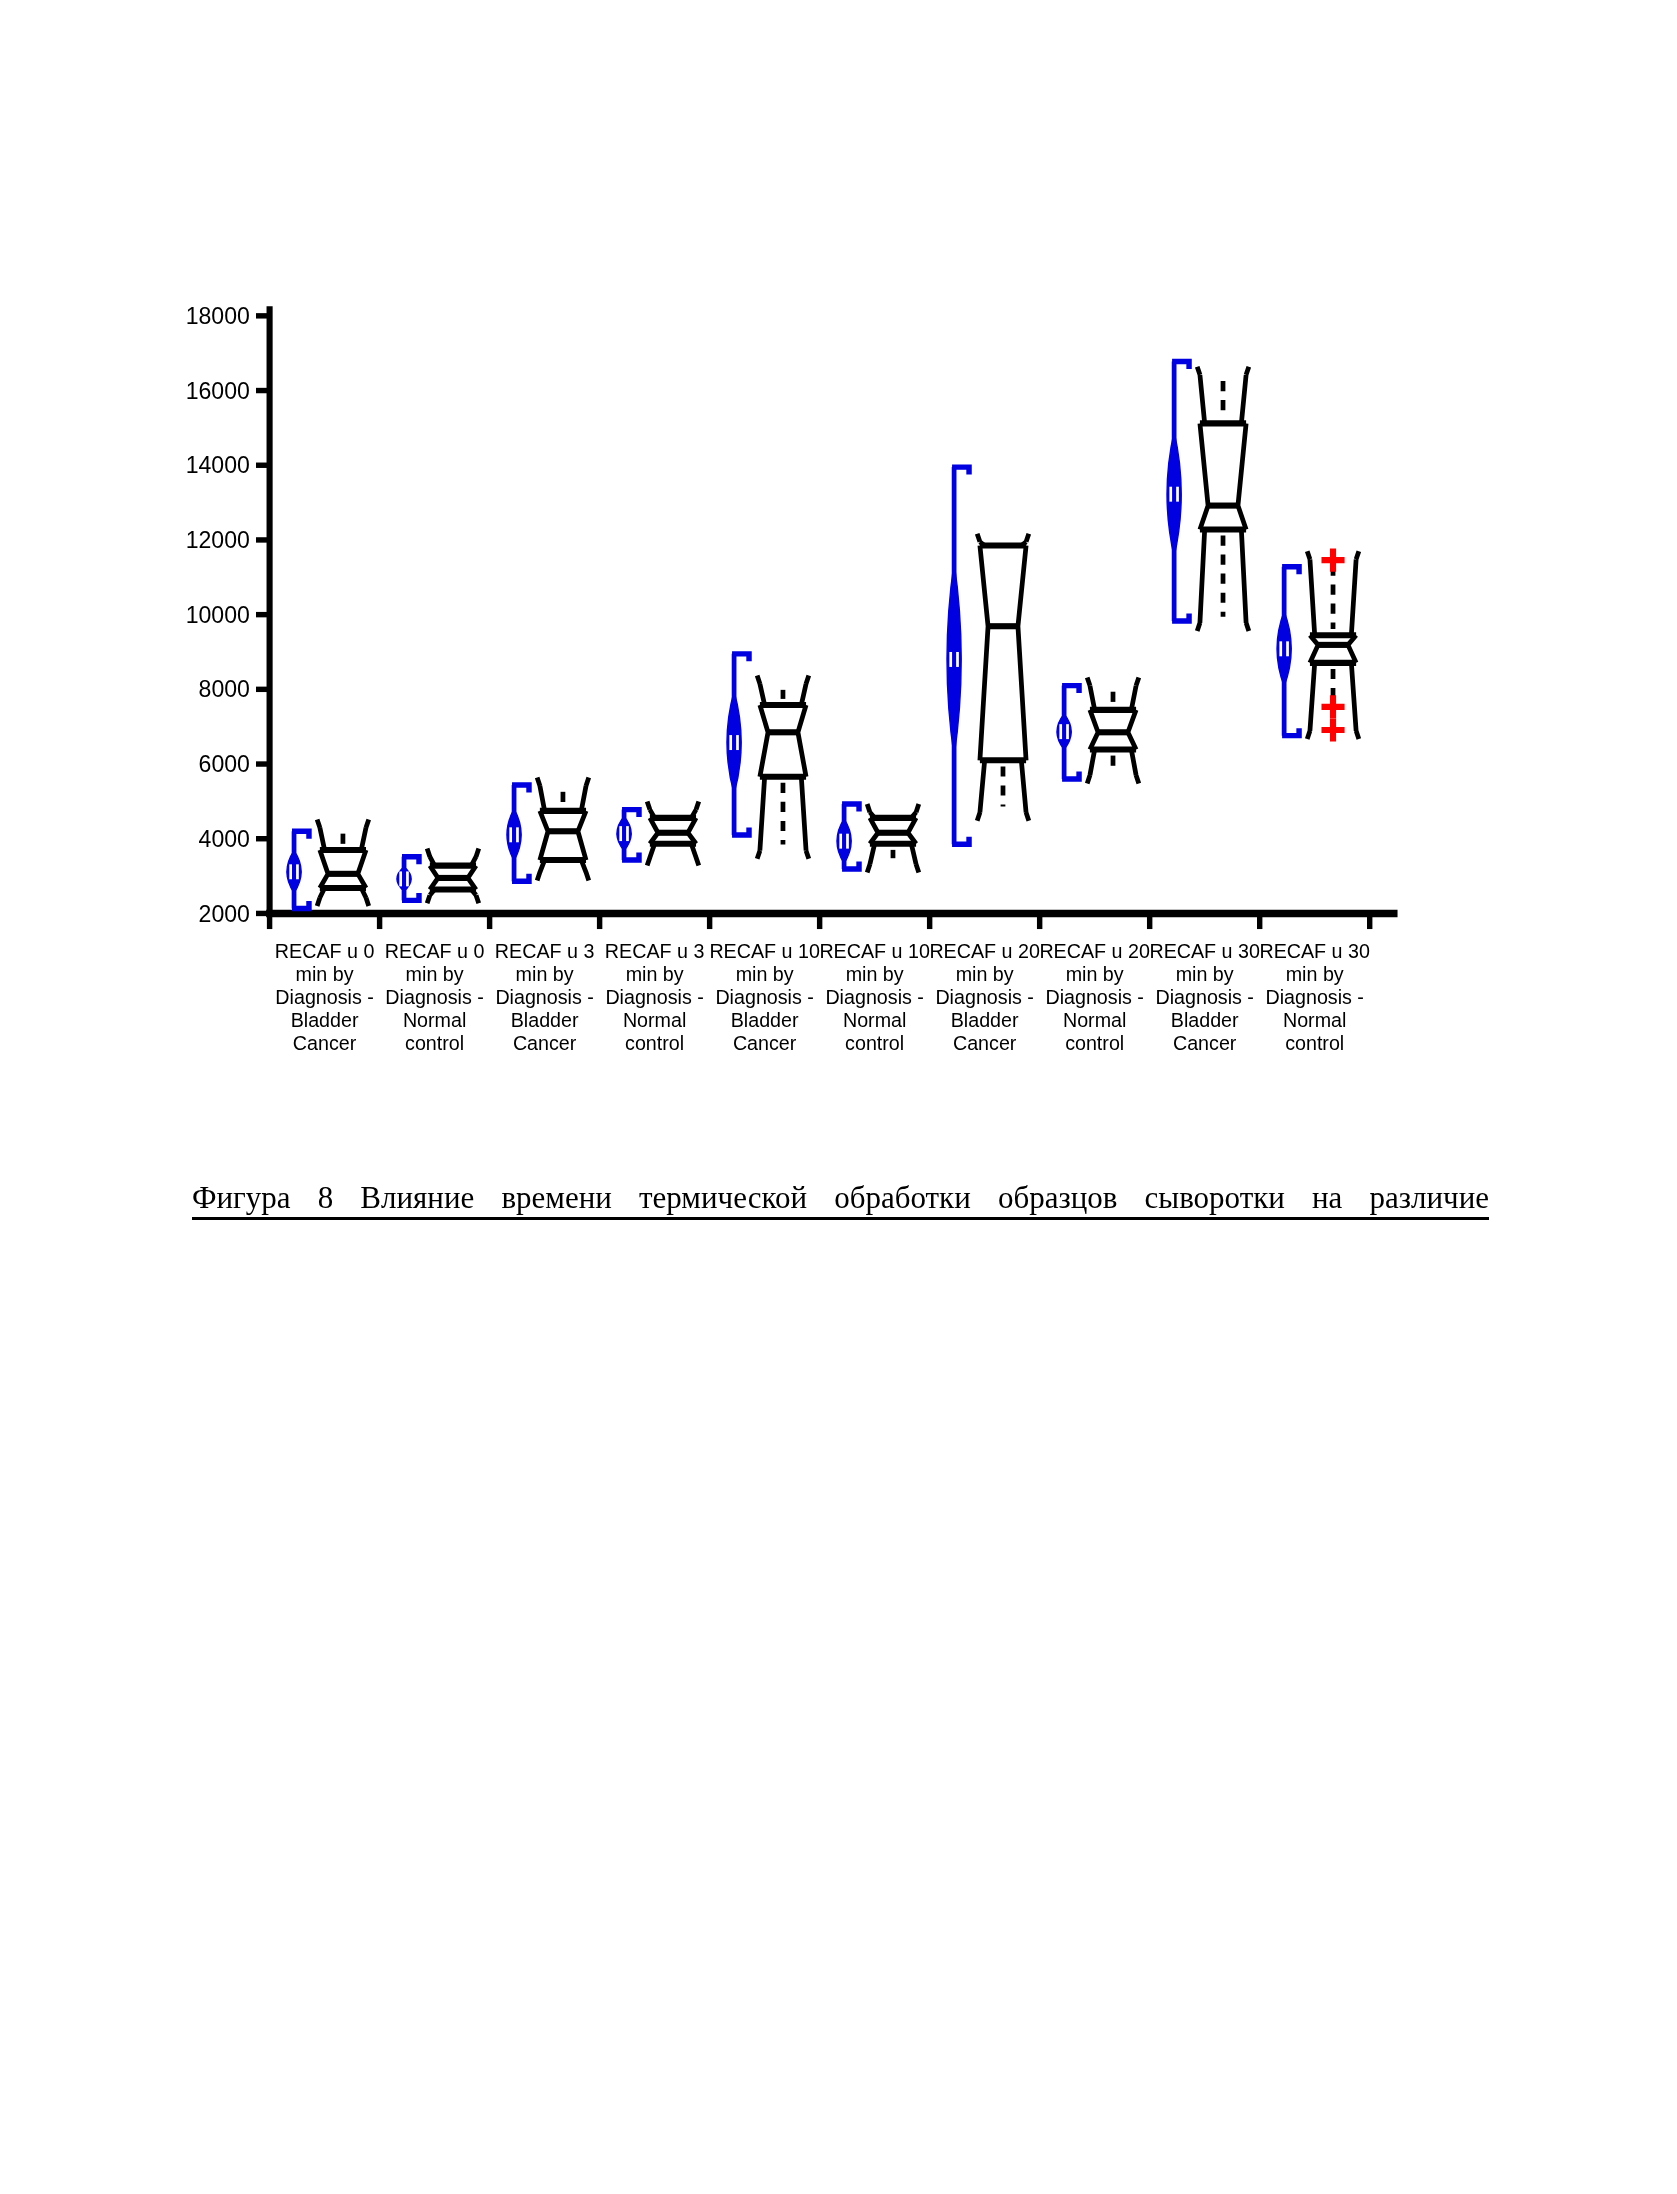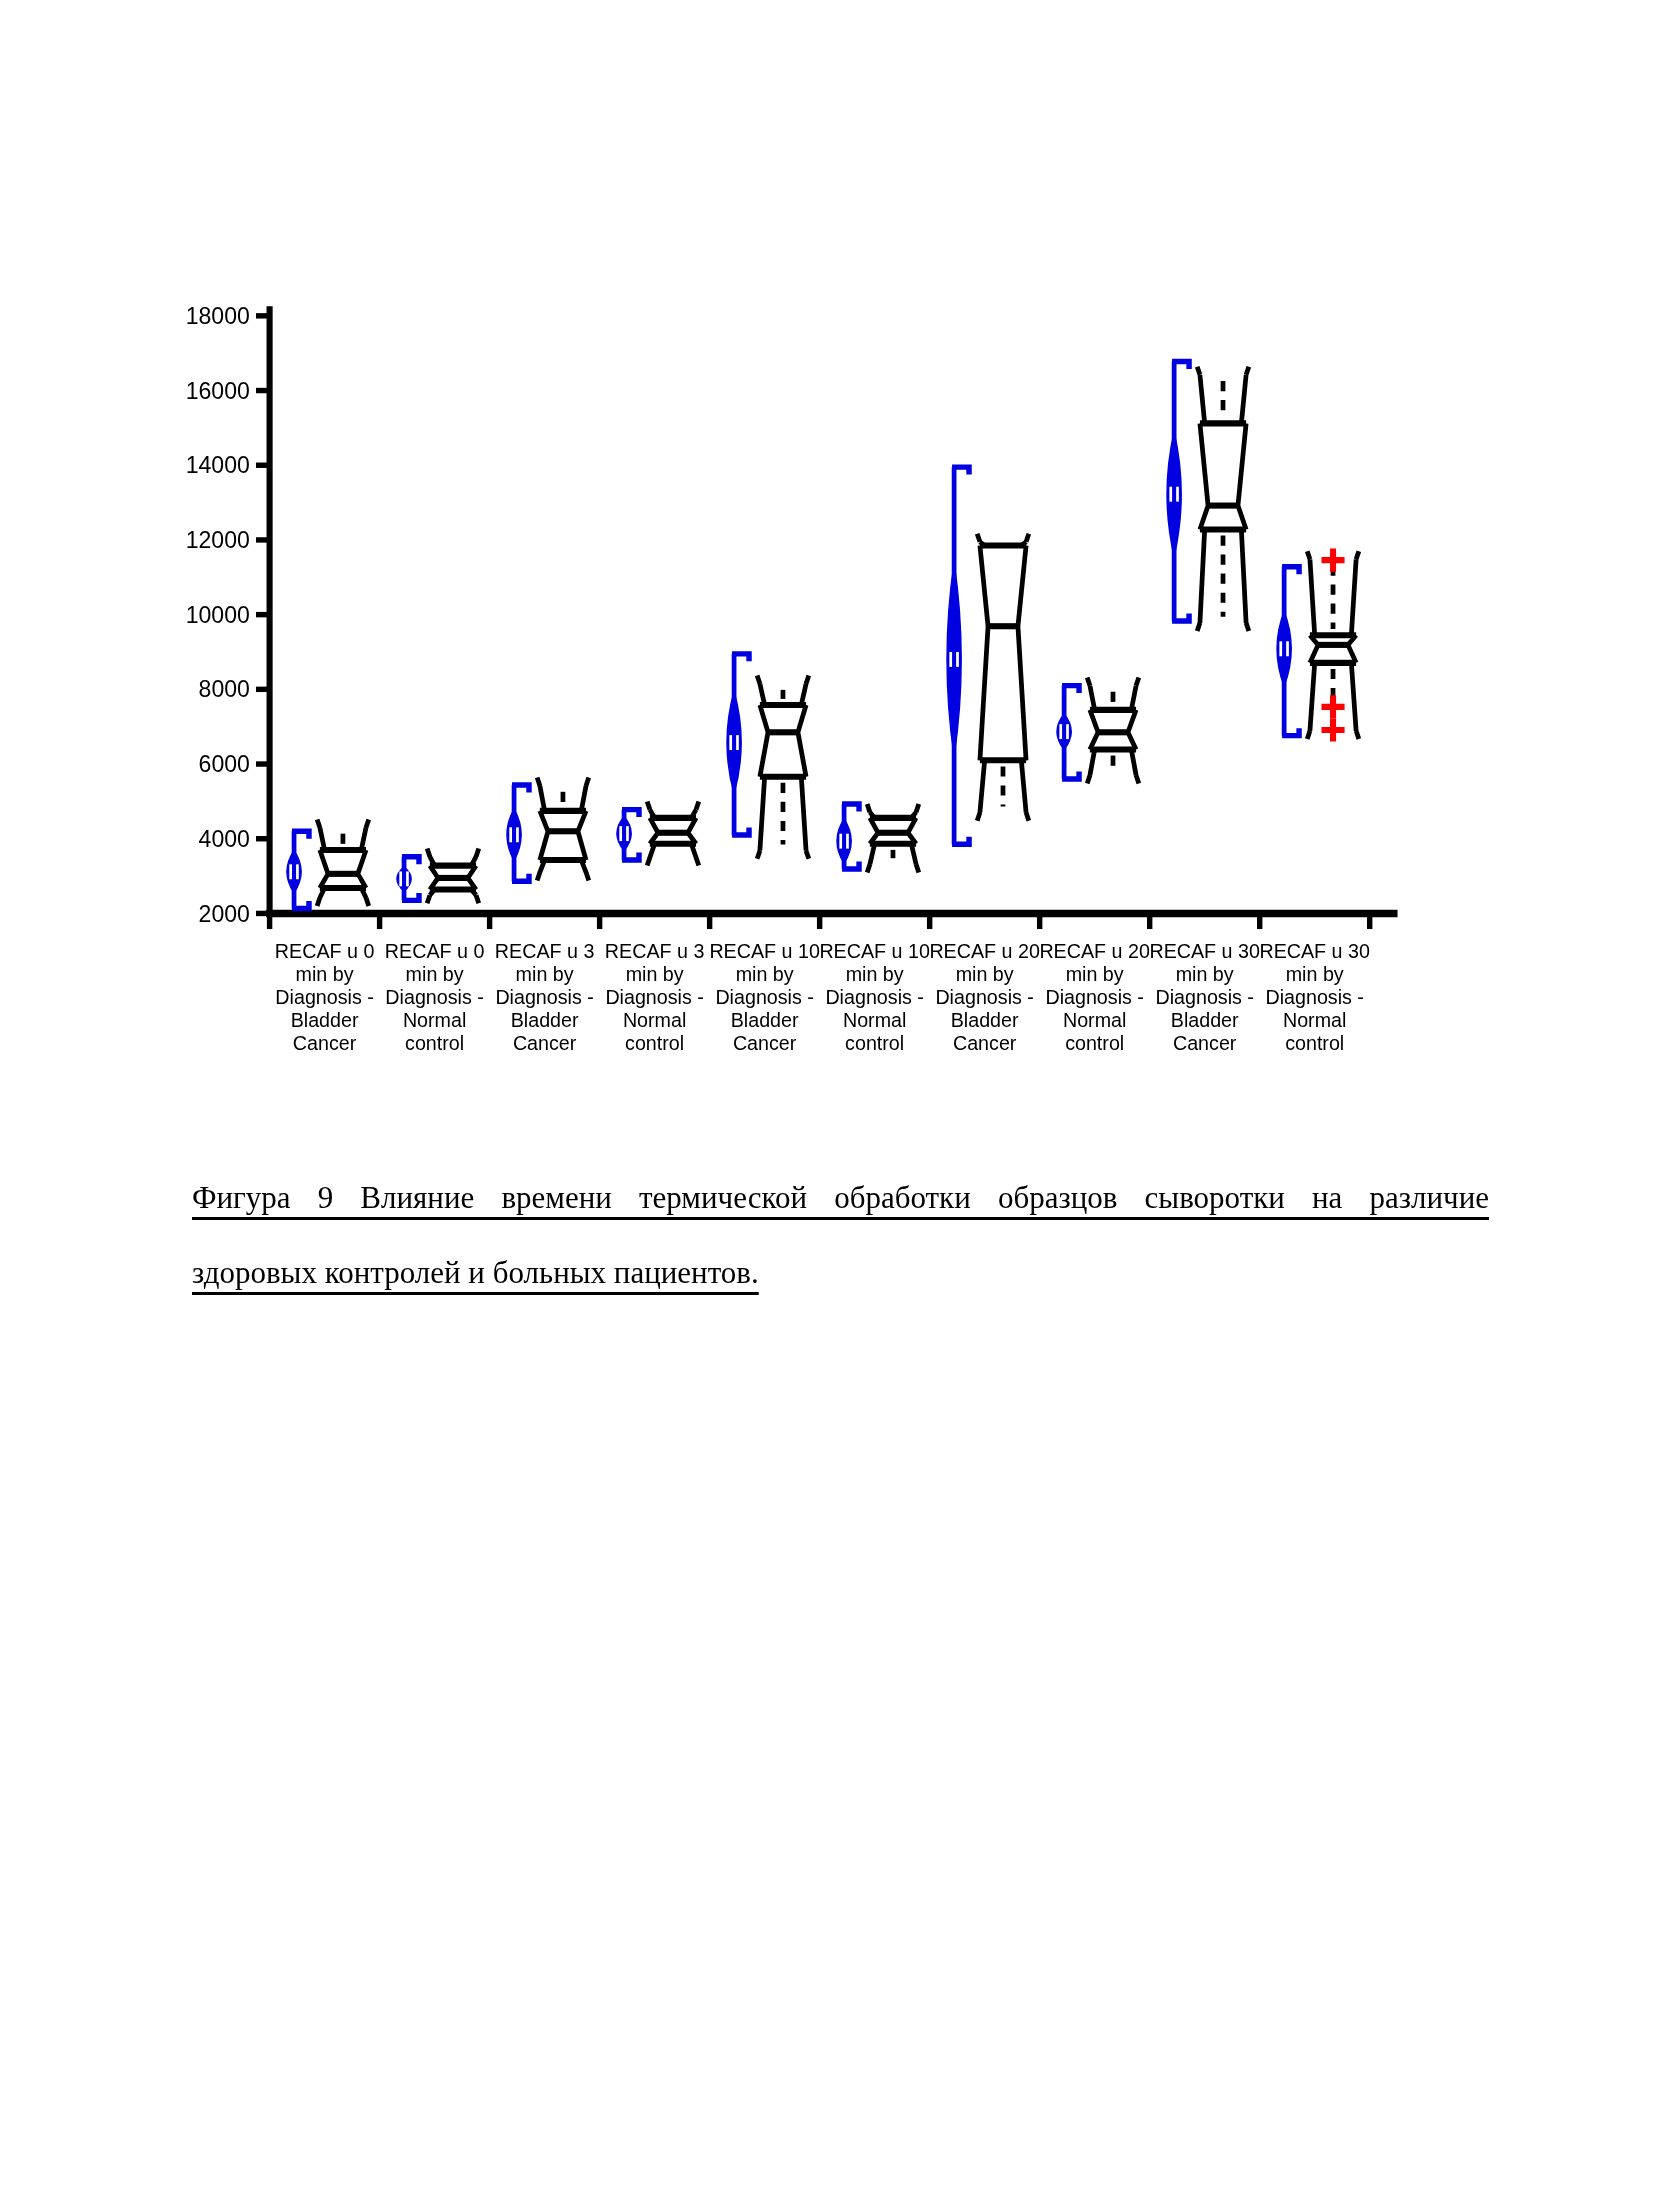--- a/index.html
+++ b/index.html
@@ -270,17 +270,16 @@
       <line x1="1941" y1="949.55" x2="1985" y2="949.55" stroke="#000000" stroke-width="9"></line>
       <line x1="1929" y1="975.95" x2="1997" y2="975.95" stroke="#000000" stroke-width="9"></line>
       <path d="M 1936 975.95 L 1929 1076.05 M 1990 975.95 L 1997 1076.05
                    M 1929 1076.05 l -4 12 M 1997 1076.05 l 4 12" fill="none" stroke="#000000" stroke-width="7"></path>
       <line x1="1963" y1="984.95" x2="1963" y2="1067.05" stroke="#000000" stroke-width="7" stroke-dasharray="15 13"></line>
       <path d="M 1963 807.7 v 34 M 1946 824.7 h 34" fill="none" stroke="#ff0000" stroke-width="9"></path>
       <path d="M 1963 1023.8499999999999 v 34 M 1946 1040.85 h 34" fill="none" stroke="#ff0000" stroke-width="9"></path>
       <path d="M 1963 1057.95 v 34 M 1946 1074.95 h 34" fill="none" stroke="#ff0000" stroke-width="9"></path>
     </svg>
   <div class="caption">
-    <div class="cap-line cap-justify">Фигура 9 Влияние времени термической обработки образцов сыворотки на различие</div>
-    <div class="cap-line cap-2">здоровых контролей и больных пациентов.</div>
+    <div class="cap-line cap-justify">Фигура 8 Влияние времени термической обработки образцов сыворотки на различие</div>
   </div>
 </div>
 
 
 </body></html>

